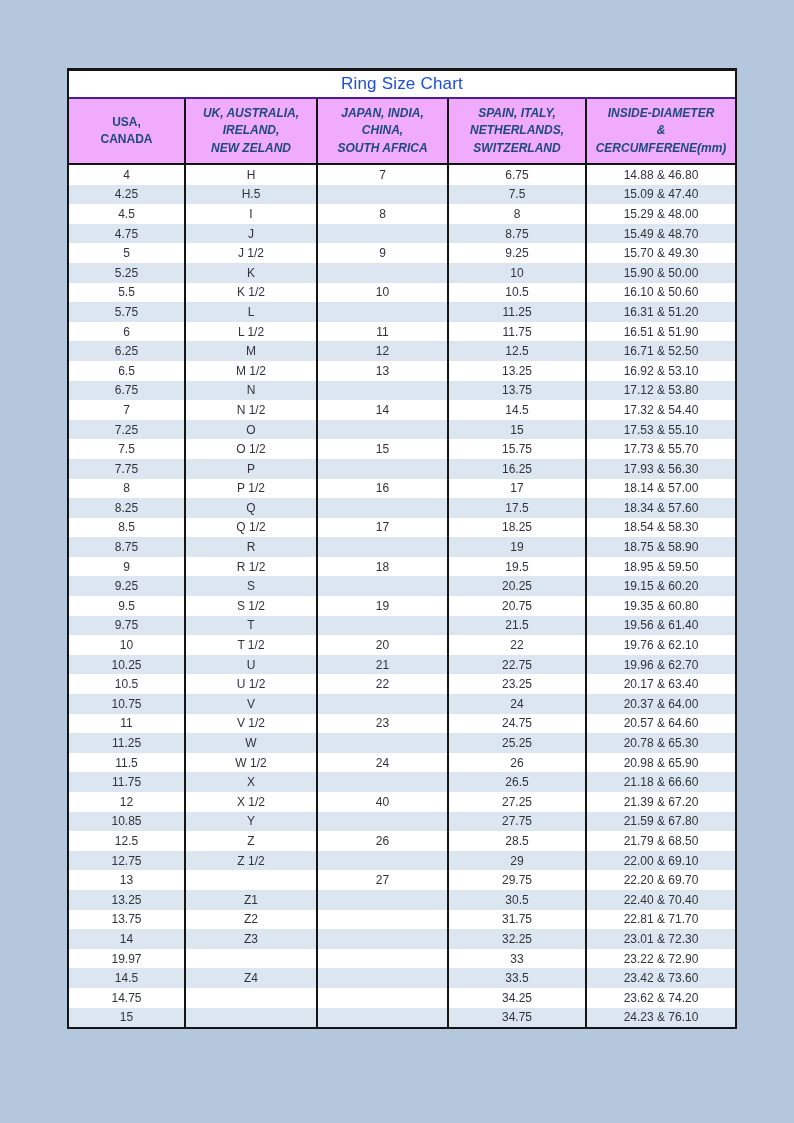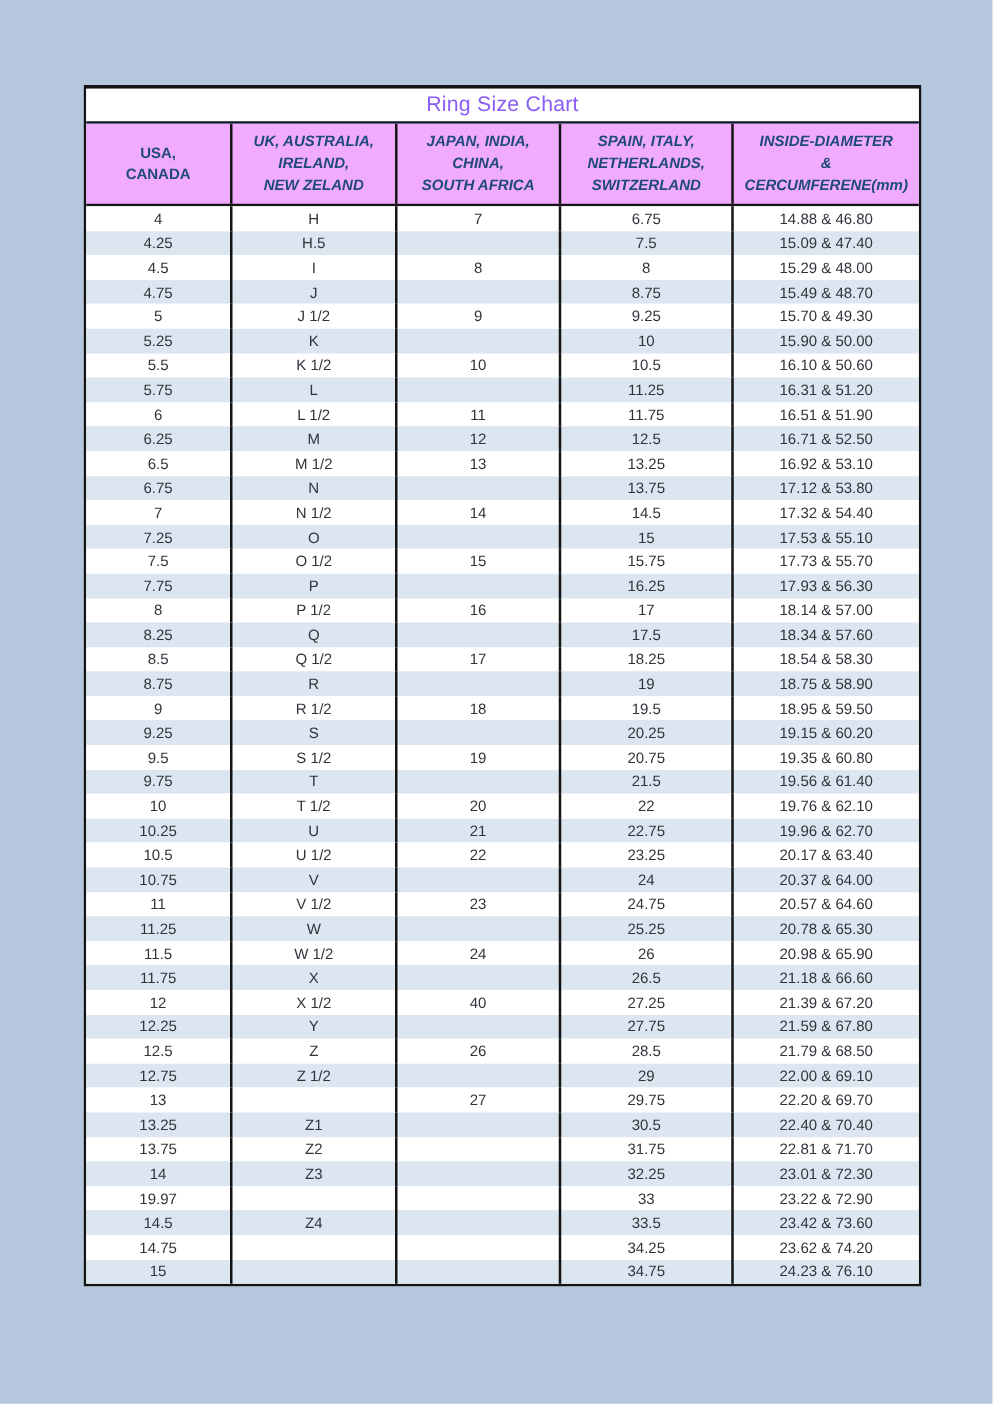--- a/index.html
+++ b/index.html
@@ -20,26 +20,26 @@
     top: 68px;
     width: 670px;
     box-sizing: border-box;
     border: 2px solid #141414;
     border-top-width: 3px;
     background: #ffffff;
   }
   .title-row {
     height: 26px;
     background: #ffffff;
-    border-bottom: 2px solid #0f172a;
+    border-bottom: 2px solid #4c1d95;
     display: flex;
     align-items: center;
     justify-content: center;
     font-size: 17px;
-    color: #8b5cf6;
+    color: #1d4ed8;
     letter-spacing: 0.2px;
   }
   .header-row {
     display: grid;
     grid-template-columns: 115px 132px 131px 138px 150px;
     background: #f0abfc;
     border-bottom: 2px solid #141414;
   }
   .header-cell {
     box-sizing: border-box;
@@ -329,21 +329,21 @@
         <div class="cell">21.18 &amp; 66.60</div>
       </div>
       <div class="row">
         <div class="cell">12</div>
         <div class="cell">X 1/2</div>
         <div class="cell">40</div>
         <div class="cell">27.25</div>
         <div class="cell">21.39 &amp; 67.20</div>
       </div>
       <div class="row">
-        <div class="cell">12.25</div>
+        <div class="cell">10.85</div>
         <div class="cell">Y</div>
         <div class="cell"></div>
         <div class="cell">27.75</div>
         <div class="cell">21.59 &amp; 67.80</div>
       </div>
       <div class="row">
         <div class="cell">12.5</div>
         <div class="cell">Z</div>
         <div class="cell">26</div>
         <div class="cell">28.5</div>

